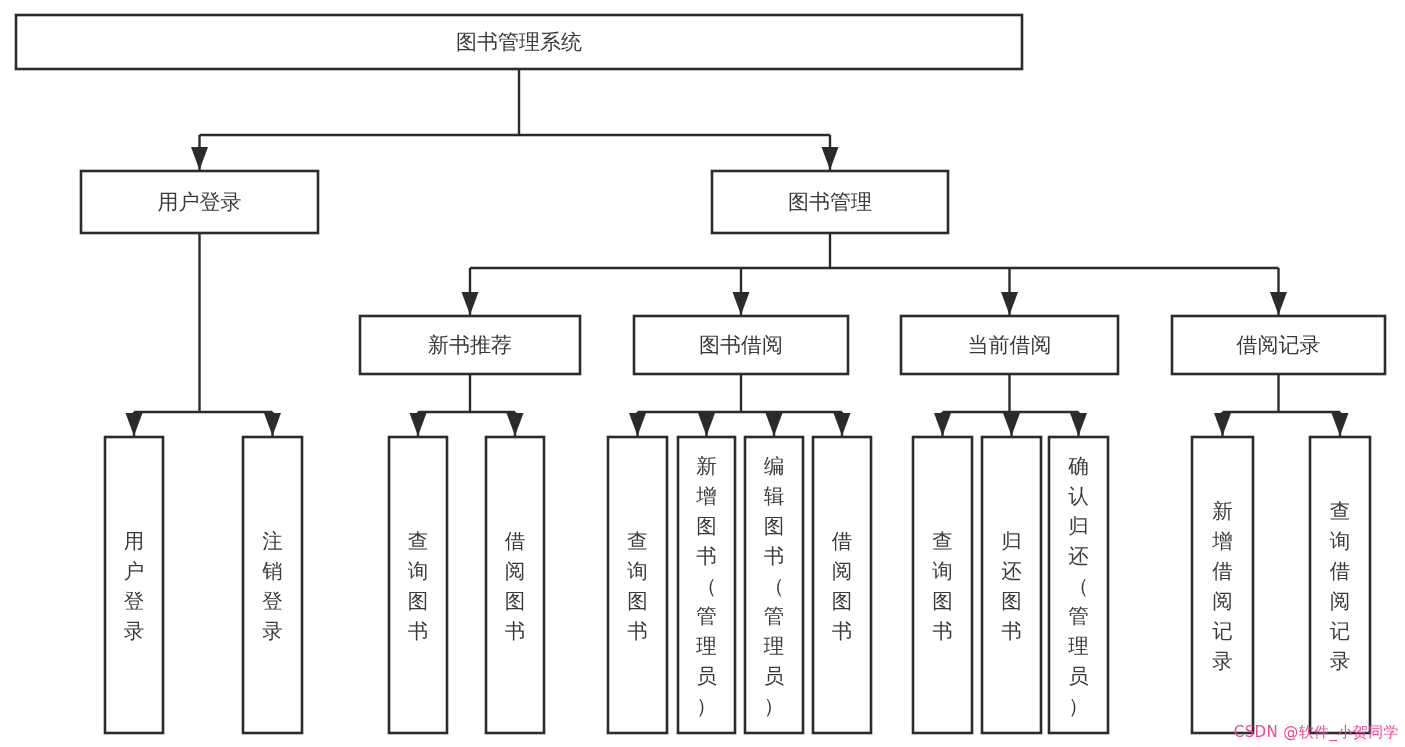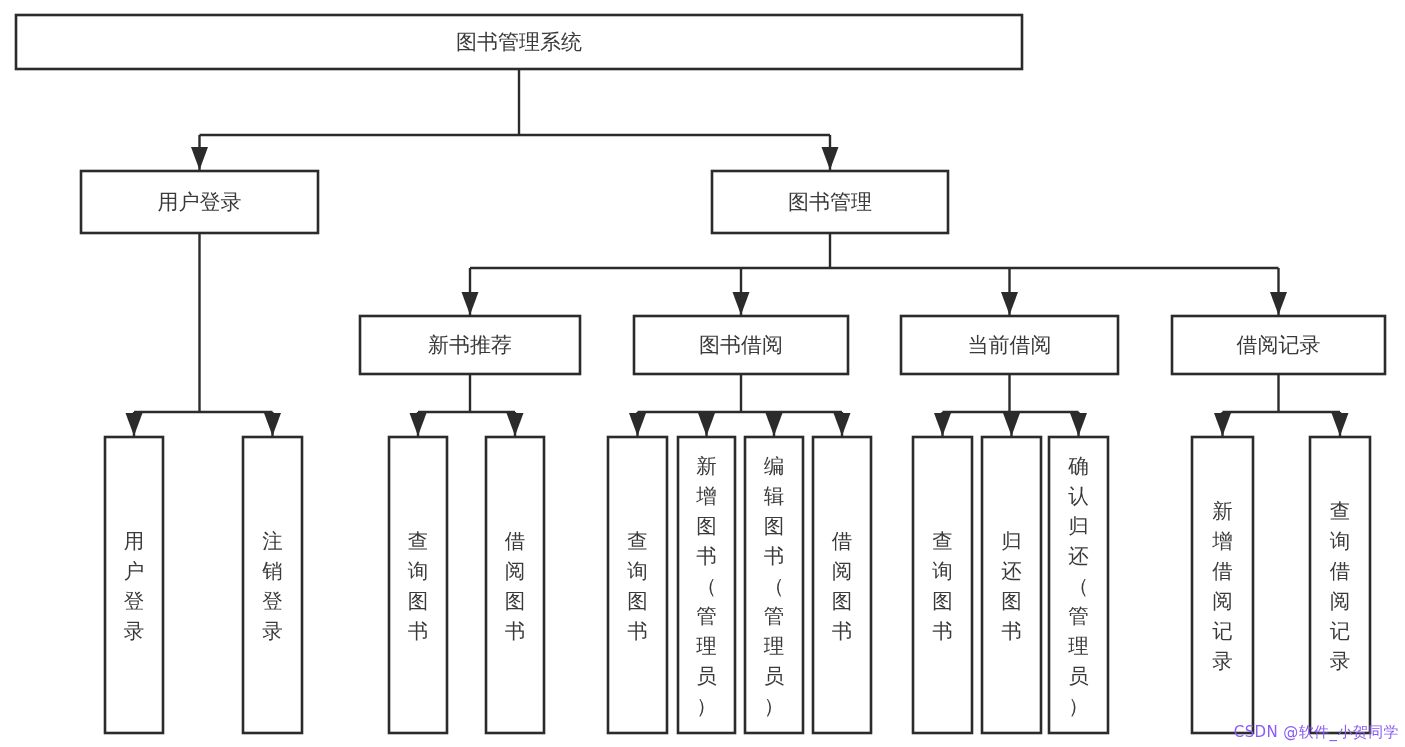--- a/index.html
+++ b/index.html
@@ -65,21 +65,21 @@
     font-family: "DejaVu Sans", "Liberation Sans", sans-serif;
     font-size: 20.5px;
     text-anchor: middle;
   }
   .watermark {
     position: absolute;
     right: 6px;
     bottom: 5px;
     font-family: "DejaVu Sans", "Liberation Sans", sans-serif;
     font-size: 15px;
-    color: #8b5cf6;
+    color: #ec4899;
     letter-spacing: 0.4px;
     white-space: nowrap;
     user-select: none;
   }
 </style>
 </head>
 <body>
 
 <div id="diagram-root">
 

